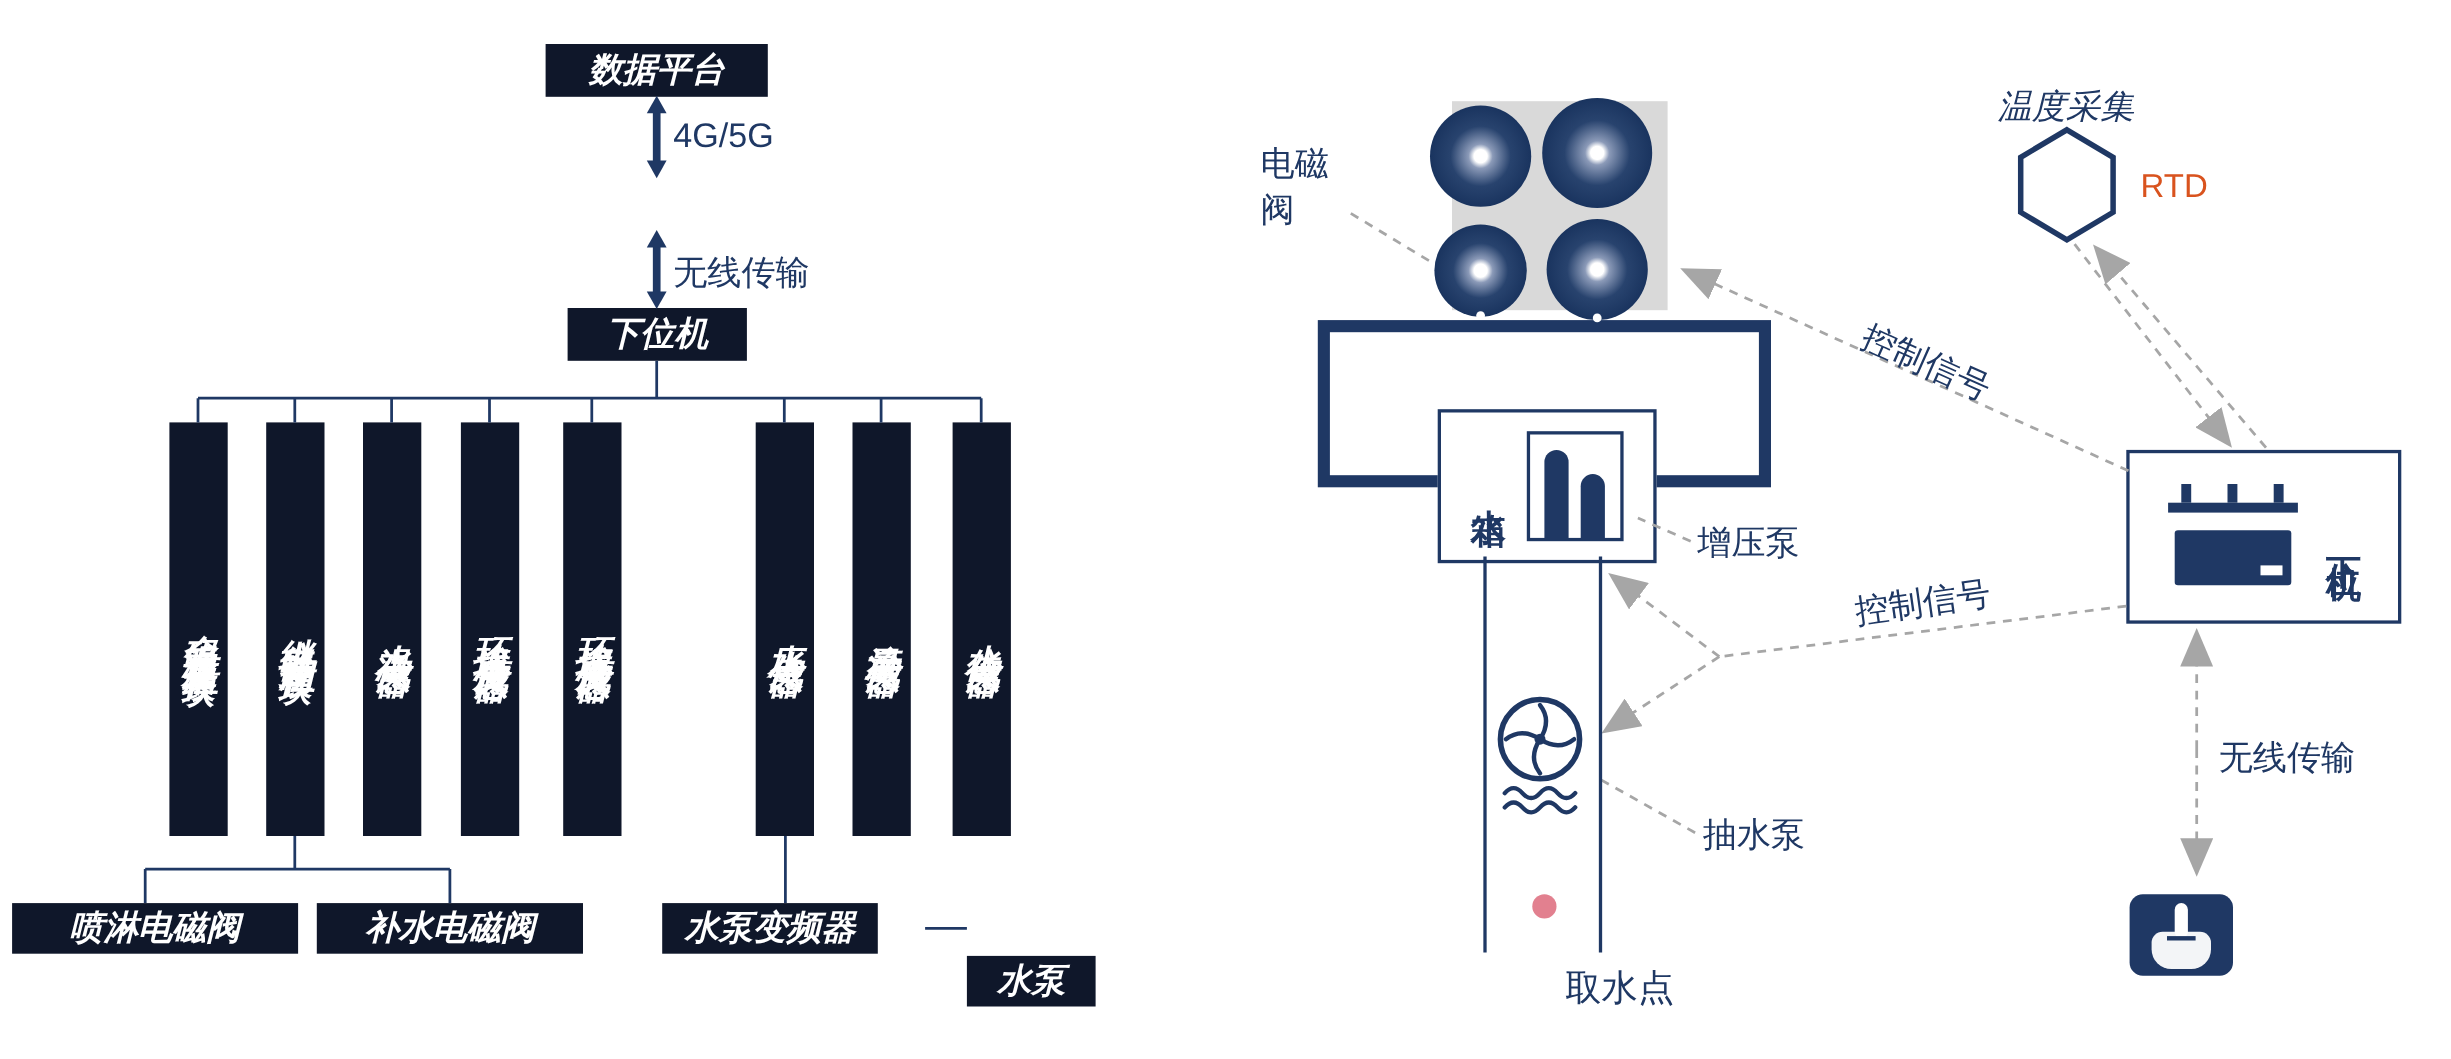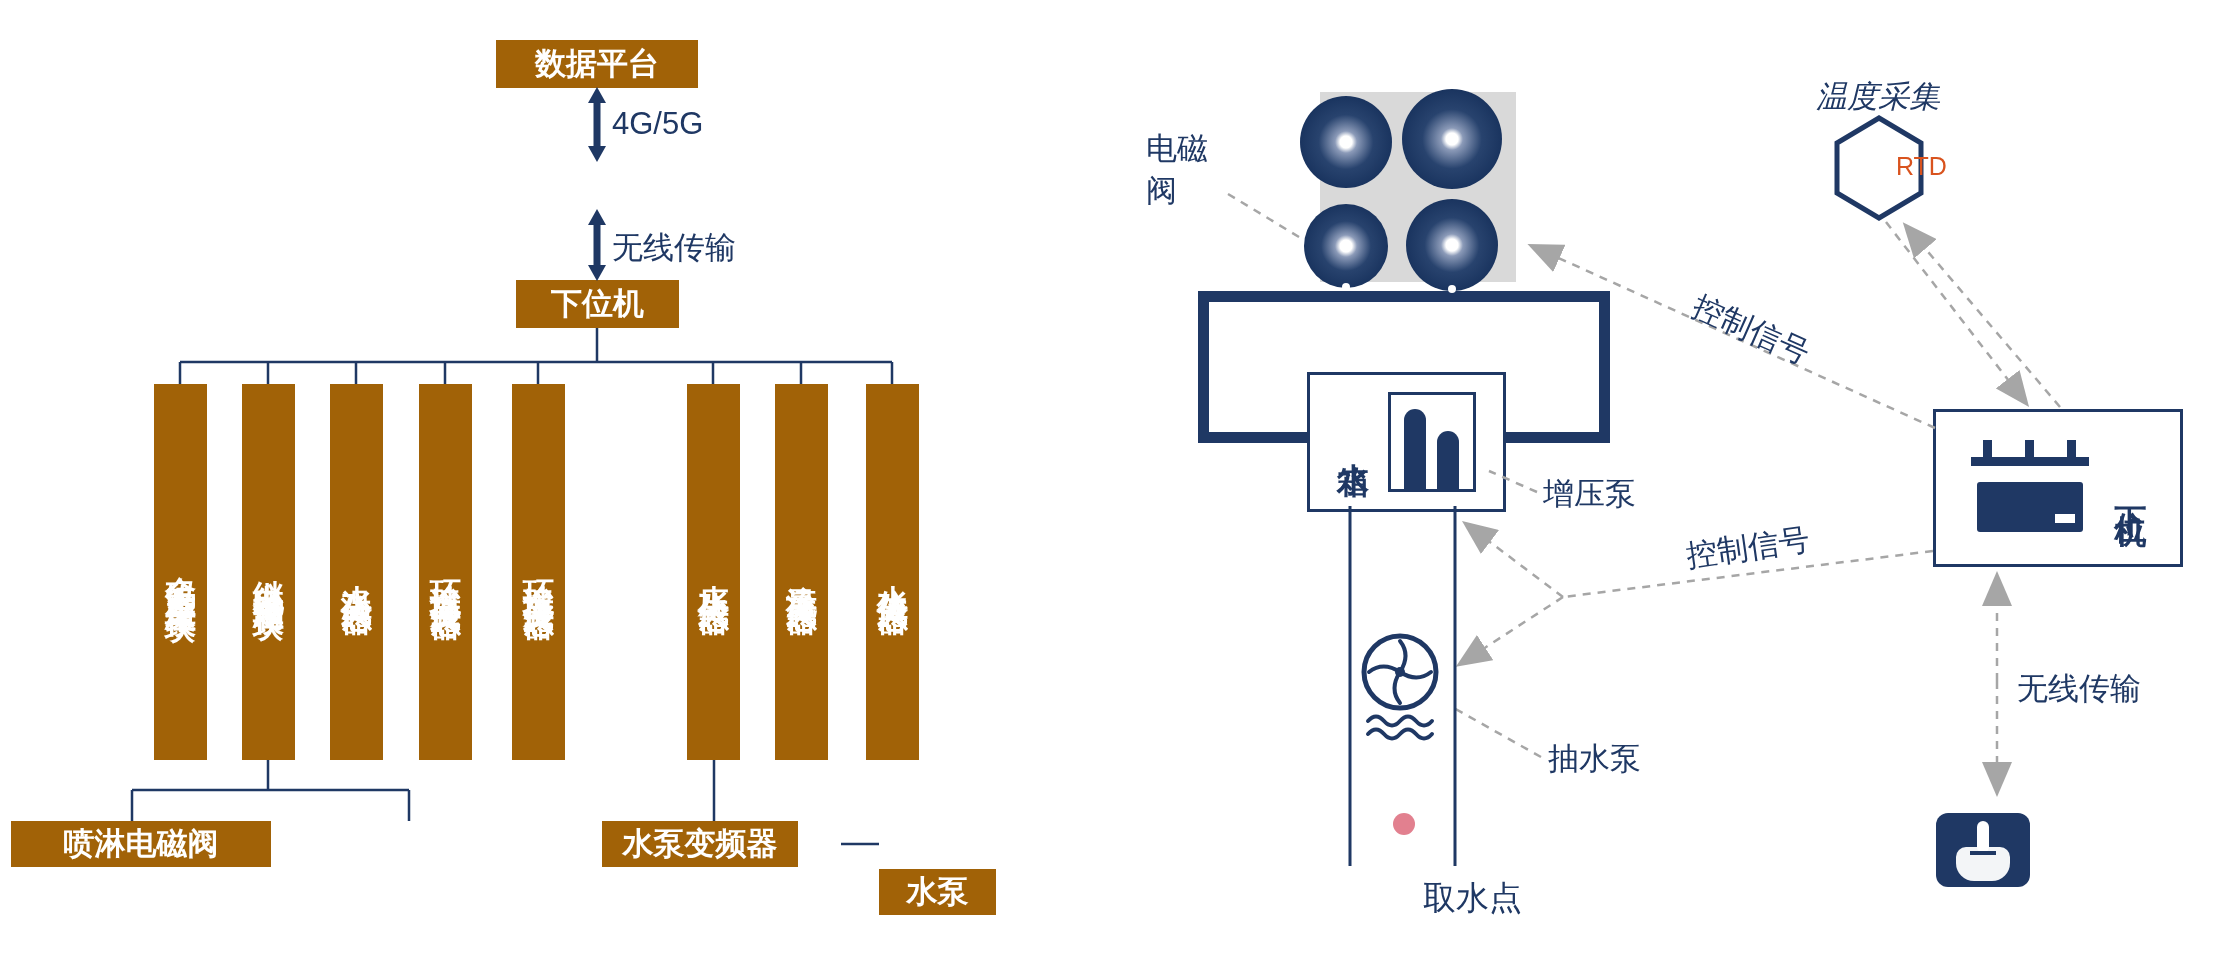--- a/index.html
+++ b/index.html
@@ -1,21 +1,21 @@
 <!DOCTYPE html>
 <html><head>
 <meta charset="utf-8">
 <style>
   html,body { margin:0; padding:0; background:#ffffff; }
   body { font-family:"Liberation Sans","DejaVu Sans",sans-serif; }
   .canvas { position:relative; width:2228px; height:963px; background:#fff; overflow:hidden; }
   .abs { position:absolute; }
-  .navy-box { position:absolute; background:#a16207; color:#fff; display:flex;
+  .navy-box { position:absolute; background:#0f172a; color:#fff; display:flex;
               align-items:center; justify-content:center; font-weight:700;
-              font-size:31px; z-index:4; }
+              font-size:31px; z-index:4;font-style:italic; }
   .module { writing-mode:vertical-rl; text-orientation:upright; letter-spacing:5px;
             font-size:31px; font-weight:700; line-height:1; }
   .lbl { position:absolute; color:#1f3864; font-size:31px; font-weight:500;
          white-space:nowrap; z-index:6; line-height:1.35; }
   .lbl.wrap { white-space:normal; word-break:break-all; }
   .outline-box { position:absolute; background:#fff; border:3px solid #1f3864;
                  display:flex; align-items:center; justify-content:center; z-index:4; }
   .vtext { writing-mode:vertical-rl; text-orientation:upright; color:#1f3864;
            font-size:32px; font-weight:700; letter-spacing:4px; line-height:1; }
   .sprinkler { position:absolute; border-radius:50%; z-index:3;
@@ -47,20 +47,21 @@
   <div class="navy-box module" style="left:154px; top:384px; width:53px; height:376px;">金码温度采集模块</div>
   <div class="navy-box module" style="left:242px; top:384px; width:53px; height:376px;">继电器控制模块</div>
   <div class="navy-box module" style="left:330px; top:384px; width:53px; height:376px;">水温传感器</div>
   <div class="navy-box module" style="left:419px; top:384px; width:53px; height:376px;">环境温度传感器</div>
   <div class="navy-box module" style="left:512px; top:384px; width:53px; height:376px;">环境湿度传感器</div>
   <div class="navy-box module" style="left:687px; top:384px; width:53px; height:376px;">水压传感器</div>
   <div class="navy-box module" style="left:775px; top:384px; width:53px; height:376px;">流量传感器</div>
   <div class="navy-box module" style="left:866px; top:384px; width:53px; height:376px;">水位传感器</div>
 
   <div class="navy-box" style="left:11px; top:821px; width:260px; height:46px;">喷淋电磁阀</div>
+  <div class="navy-box" style="left:288px; top:821px; width:242px; height:46px;">补水电磁阀</div>
   <div class="navy-box" style="left:602px; top:821px; width:196px; height:46px;">水泵变频器</div>
   <div class="navy-box" style="left:879px; top:821px; width:117px; height:46px;margin-top:48px;">水泵</div>
 
   <div class="gray-pad" style="left:1320px; top:92px; width:196px; height:190px;"></div>
 
   <div class="sprinkler" style="left:1300px; top:96px;  width:92px;  height:92px;"></div>
   <div class="sprinkler" style="left:1402px; top:89px;  width:100px; height:100px;"></div>
   <div class="sprinkler" style="left:1304px; top:204px; width:84px;  height:84px;"></div>
   <div class="sprinkler" style="left:1406px; top:199px; width:92px;  height:92px;"></div>
 
@@ -85,21 +86,21 @@
       </g>
       <rect x="86" y="76" width="20" height="9" fill="#ffffff"></rect>
     </svg>
     <span class="vtext">下位机</span>
   </div>
 
   <div class="lbl wrap" style="left:1146px; top:128px; width:70px;">电磁阀</div>
 
   <div class="lbl" style="left:1816px; top:76px;font-style:italic;">温度采集</div>
 
-  <div class="lbl" style="left:1896px; top:150px; color:#d9531e; font-size:25px;">RTD</div>
+  <div class="lbl" style="left:1946px; top:150px; color:#d9531e; font-size:30px;">RTD</div>
 
   <div class="lbl rot" style="left:1689px; top:309px; transform:rotate(24deg);">控制信号</div>
 
   <div class="lbl rot" style="left:1686px; top:527px; transform:rotate(-8deg);">控制信号</div>
 
   <div class="lbl" style="left:1543px; top:473px;">增压泵</div>
 
   <div class="lbl" style="left:1548px; top:738px;">抽水泵</div>
 
   <div class="lbl" style="left:1423px; top:876px; font-size:33px;">取水点</div>

